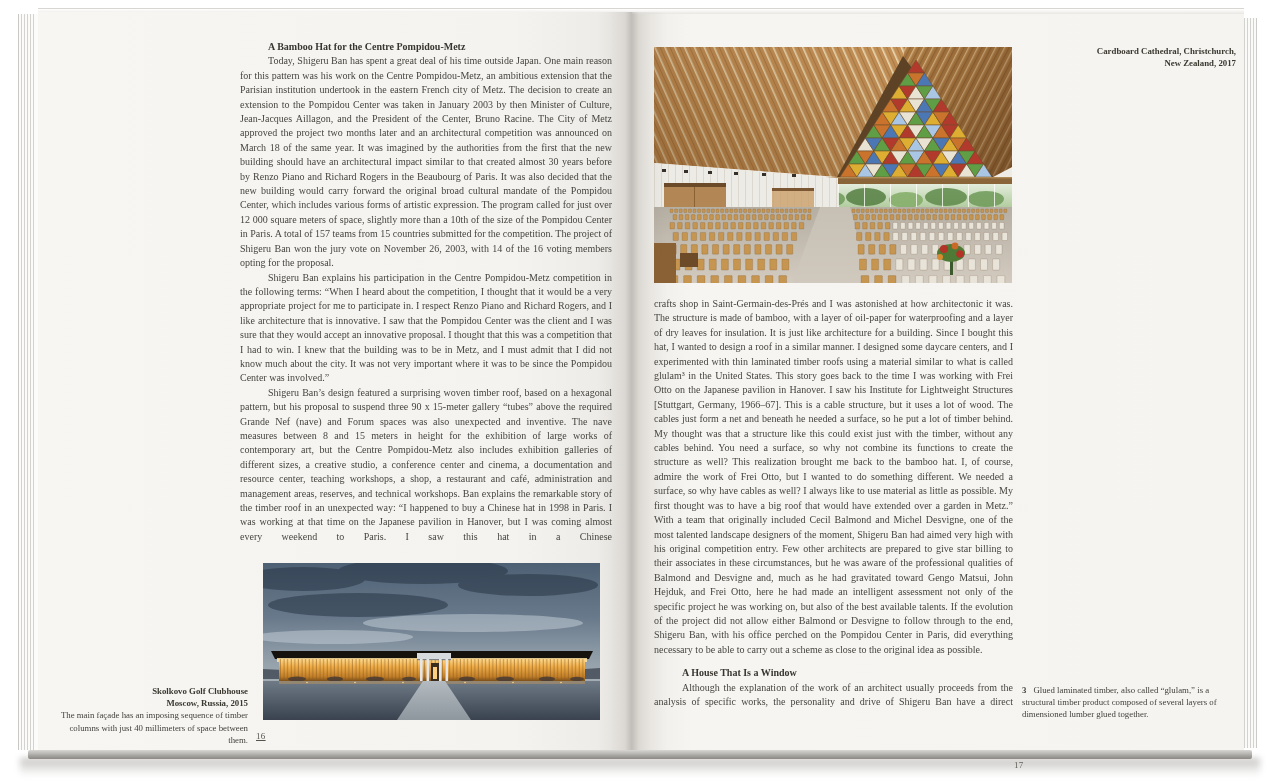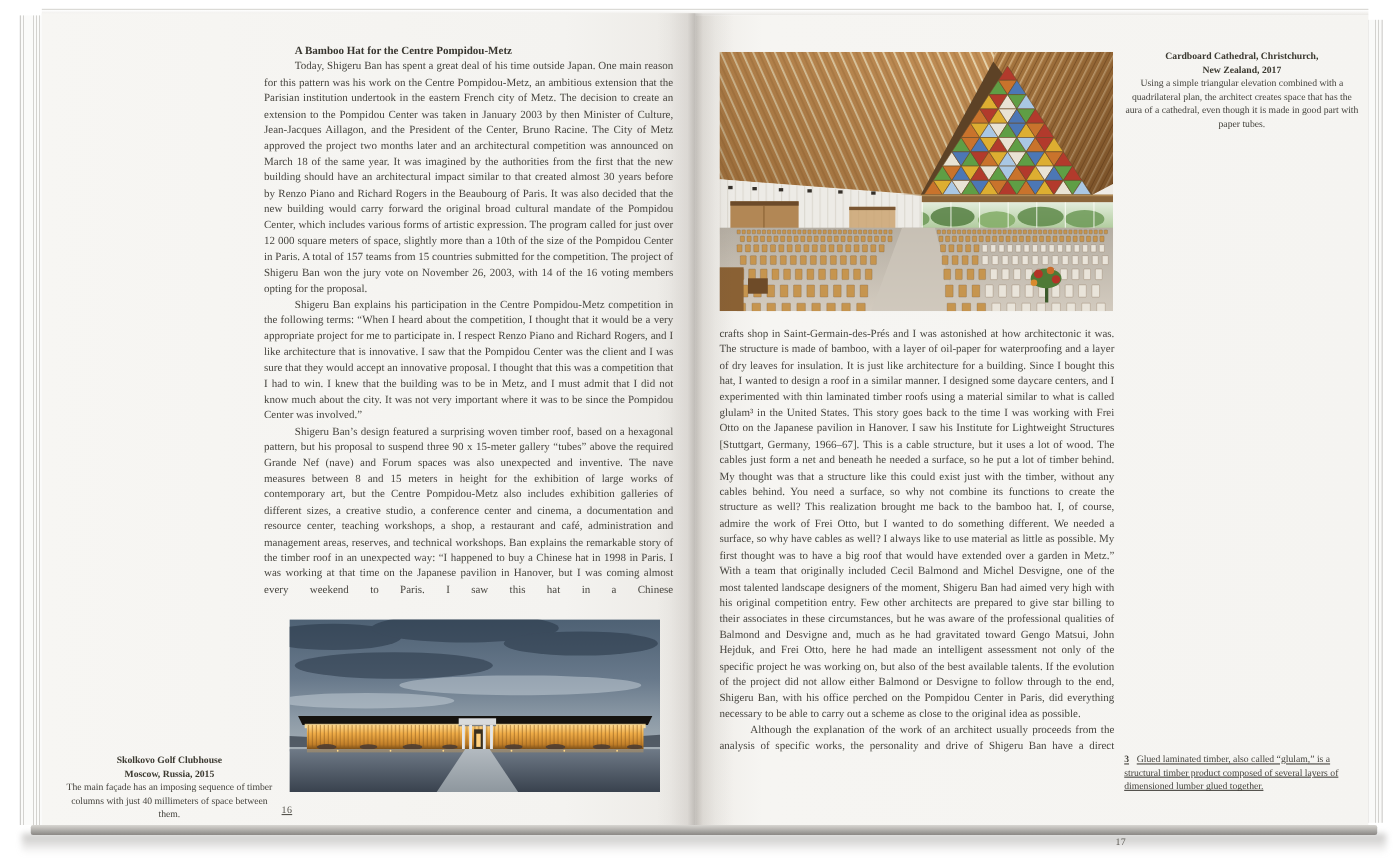--- a/index.html
+++ b/index.html
@@ -58,21 +58,21 @@
   }
   .text-col p{margin:0;text-indent:28px;}
   .text-col p.no-indent{text-indent:0;}
   .text-col p.cont-end{text-align-last:justify;}
   .sec-heading{
     font-weight:bold;color:#38362f;margin:0 0 0 28px;text-indent:0;text-align:left;
   }
   .sec-heading.inflow{margin-top:9px;margin-bottom:0;}
 
   .caption{
-    position:absolute;font-size:8.8px;line-height:12.2px;color:#44423c;text-align:center;
+    position:absolute;font-size:8.8px;line-height:12.2px;color:#44423c;text-align:right;
   }
   .caption .cap-title{font-weight:bold;color:#3a382f;}
   .footnote{
     position:absolute;font-size:8.8px;line-height:12.2px;color:#44423c;text-align:left;
   }
   .footnote .fn-num{font-weight:bold;margin-right:7px;}
   .pageno{
     position:absolute;font-size:9px;color:#55534c;letter-spacing:0.3px;
   }
 
@@ -608,29 +608,29 @@
             <circle cx="286" cy="210" r="3" fill="#d98a2e"></circle>
         </g>
         <rect x="0" y="196" width="22" height="40" fill="#8a6134"></rect>
         <rect x="26" y="206" width="18" height="14" fill="#6e4b28"></rect>
       </svg>
     </div>
 
     <div class="caption" style="left:390px;top:31px;width:214px;">
       <div class="cap-title">Cardboard Cathedral, Christchurch,</div>
       <div class="cap-title">New Zealand, 2017</div>
-      <div>Using a simple triangular elevation combined with a quadrilateral plan, the architect creates space that has the aura of a cathedral, even though it is made in good part with paper tubes.</div>
     </div>
 
     <div class="text-col" style="left:22px;top:283px;width:359px;">
       <p class="no-indent">crafts shop in Saint-Germain-des-Prés and I was astonished at how architectonic it was. The structure is made of bamboo, with a layer of oil-paper for waterproofing and a layer of dry leaves for insulation. It is just like architecture for a building. Since I bought this hat, I wanted to design a roof in a similar manner. I designed some daycare centers, and I experimented with thin laminated timber roofs using a material similar to what is called glulam³ in the United States. This story goes back to the time I was working with Frei Otto on the Japanese pavilion in Hanover. I saw his Institute for Lightweight Structures [Stuttgart, Germany, 1966–67]. This is a cable structure, but it uses a lot of wood. The cables just form a net and beneath he needed a surface, so he put a lot of timber behind. My thought was that a structure like this could exist just with the timber, without any cables behind. You need a surface, so why not combine its functions to create the structure as well? This realization brought me back to the bamboo hat. I, of course, admire the work of Frei Otto, but I wanted to do something different. We needed a surface, so why have cables as well? I always like to use material as little as possible. My first thought was to have a big roof that would have extended over a garden in Metz.” With a team that originally included Cecil Balmond and Michel Desvigne, one of the most talented landscape designers of the moment, Shigeru Ban had aimed very high with his original competition entry. Few other architects are prepared to give star billing to their associates in these circumstances, but he was aware of the professional qualities of Balmond and Desvigne and, much as he had gravitated toward Gengo Matsui, John Hejduk, and Frei Otto, here he had made an intelligent assessment not only of the specific project he was working on, but also of the best available talents. If the evolution of the project did not allow either Balmond or Desvigne to follow through to the end, Shigeru Ban, with his office perched on the Pompidou Center in Paris, did everything necessary to be able to carry out a scheme as close to the original idea as possible.</p>
+      <p class="sec-heading inflow">A House That Is a Window</p>
       <p class="cont-end">Although the explanation of the work of an architect usually proceeds from the analysis of specific works, the personality and drive of Shigeru Ban have a direct</p>
     </div>
 
-    <div class="footnote" style="left:390px;top:670px;width:220px;text-decoration:underline;">
+    <div class="footnote" style="left:390px;top:670px;width:220px;">
       <span class="fn-num">3</span><span>Glued laminated timber, also called “glulam,” is a structural timber product composed of several layers of dimensioned lumber glued together.</span>
     </div>
 
     <div class="pageno" style="left:382px;top:746px;">17</div>
   </div>
 
   <div class="gutter"></div>
   <div class="book-bottom"></div>
   <div class="floor-shadow"></div>
 </div>

